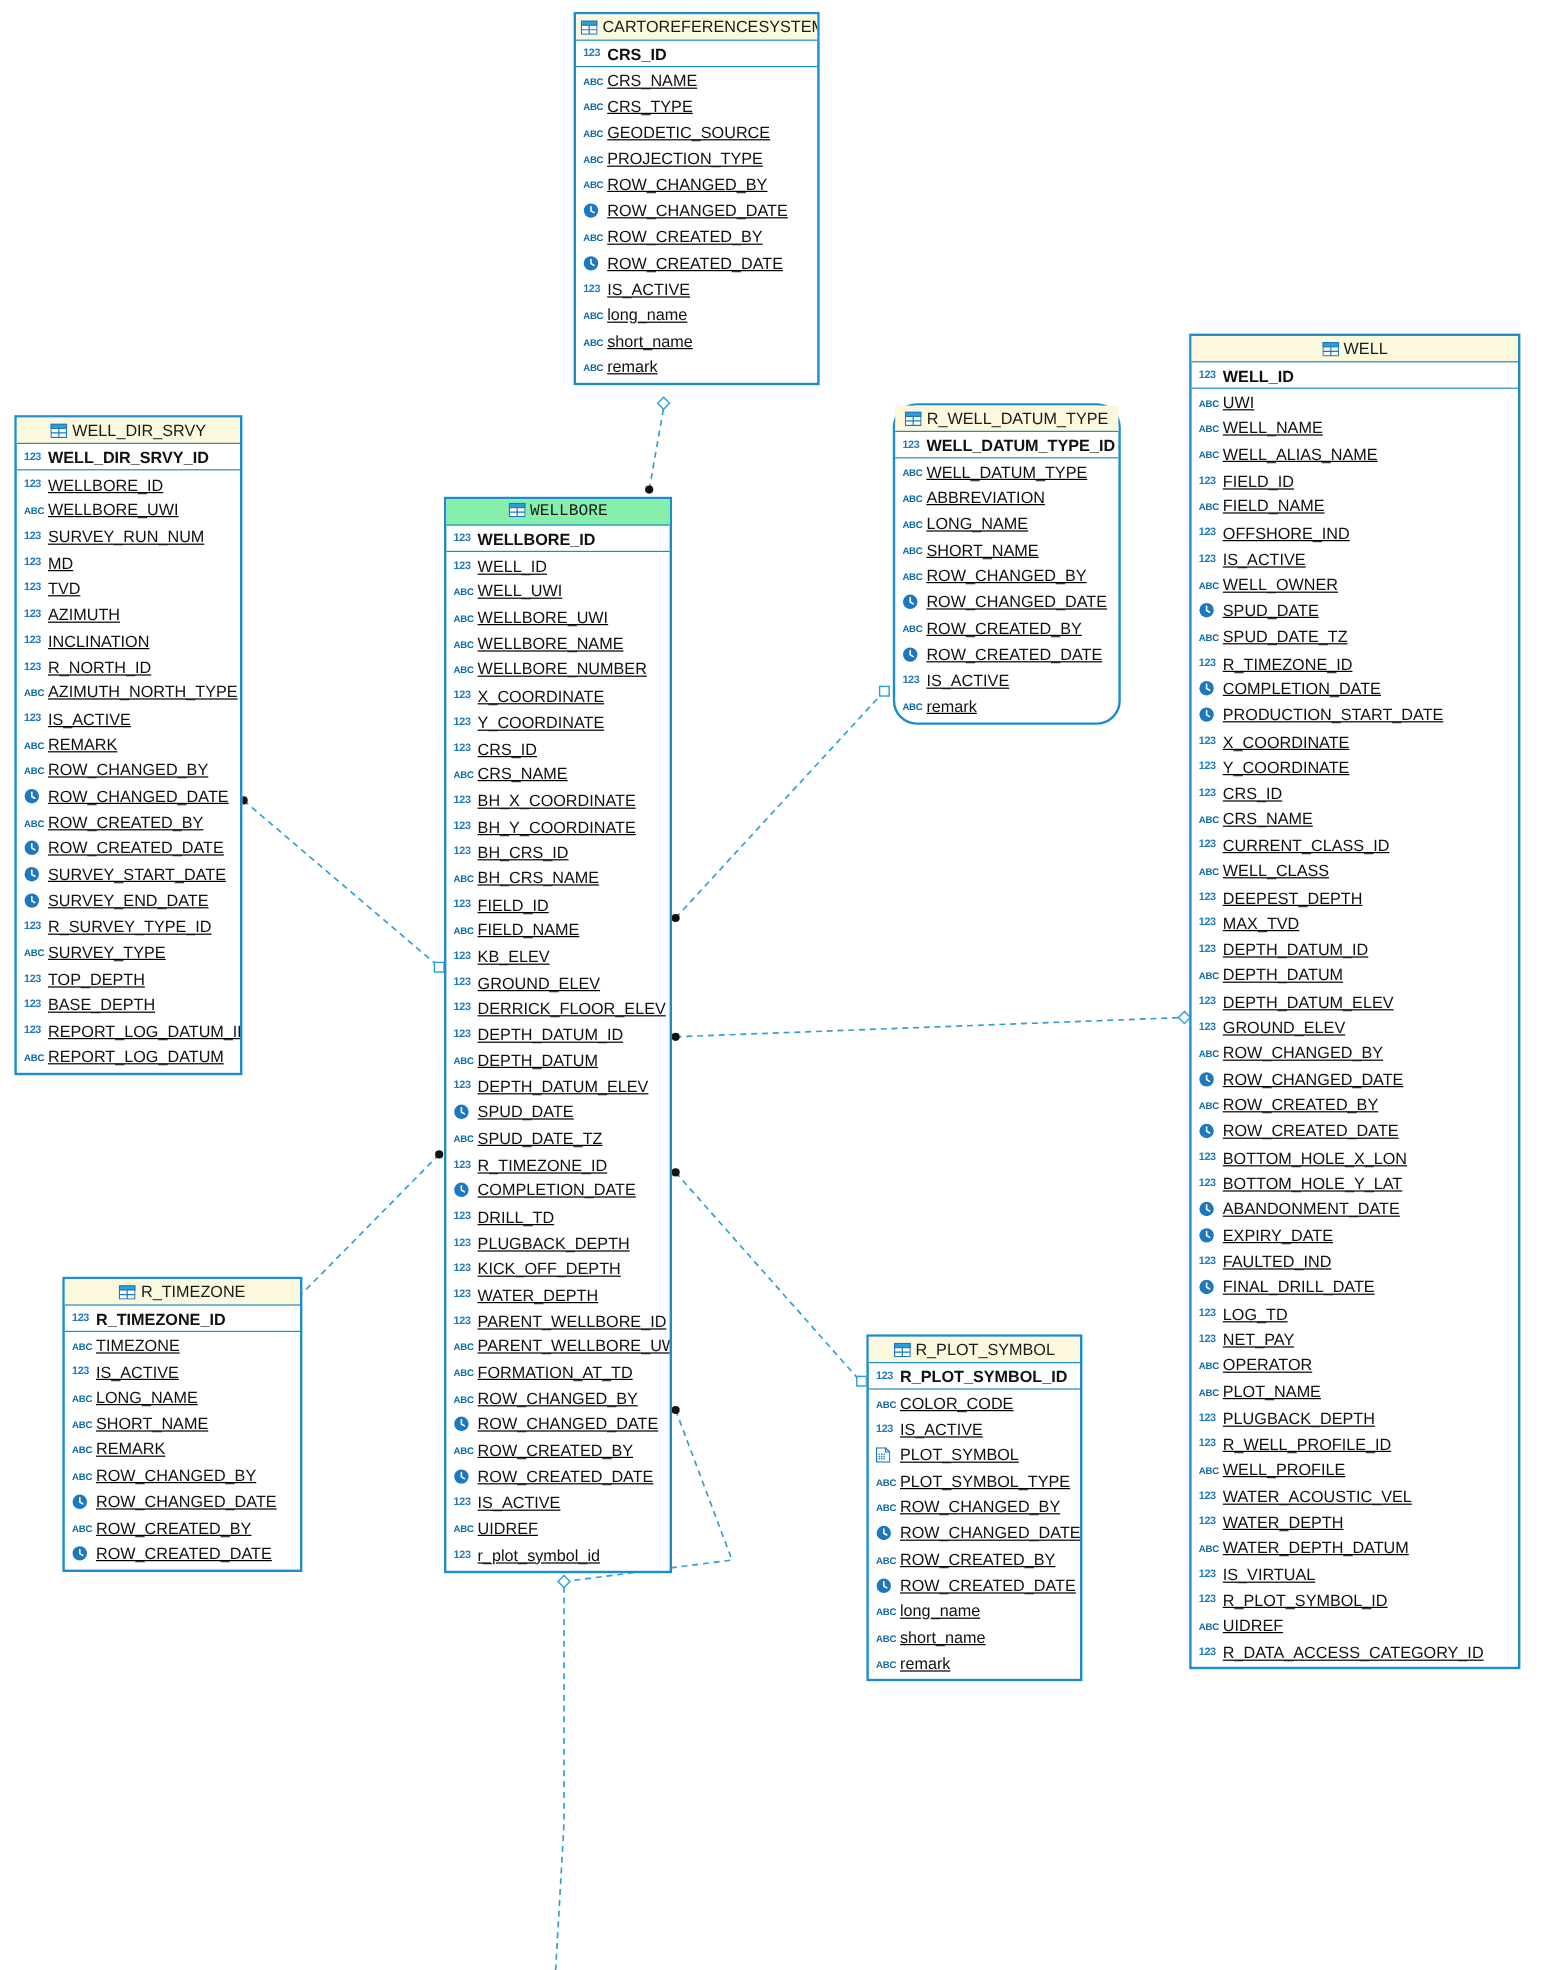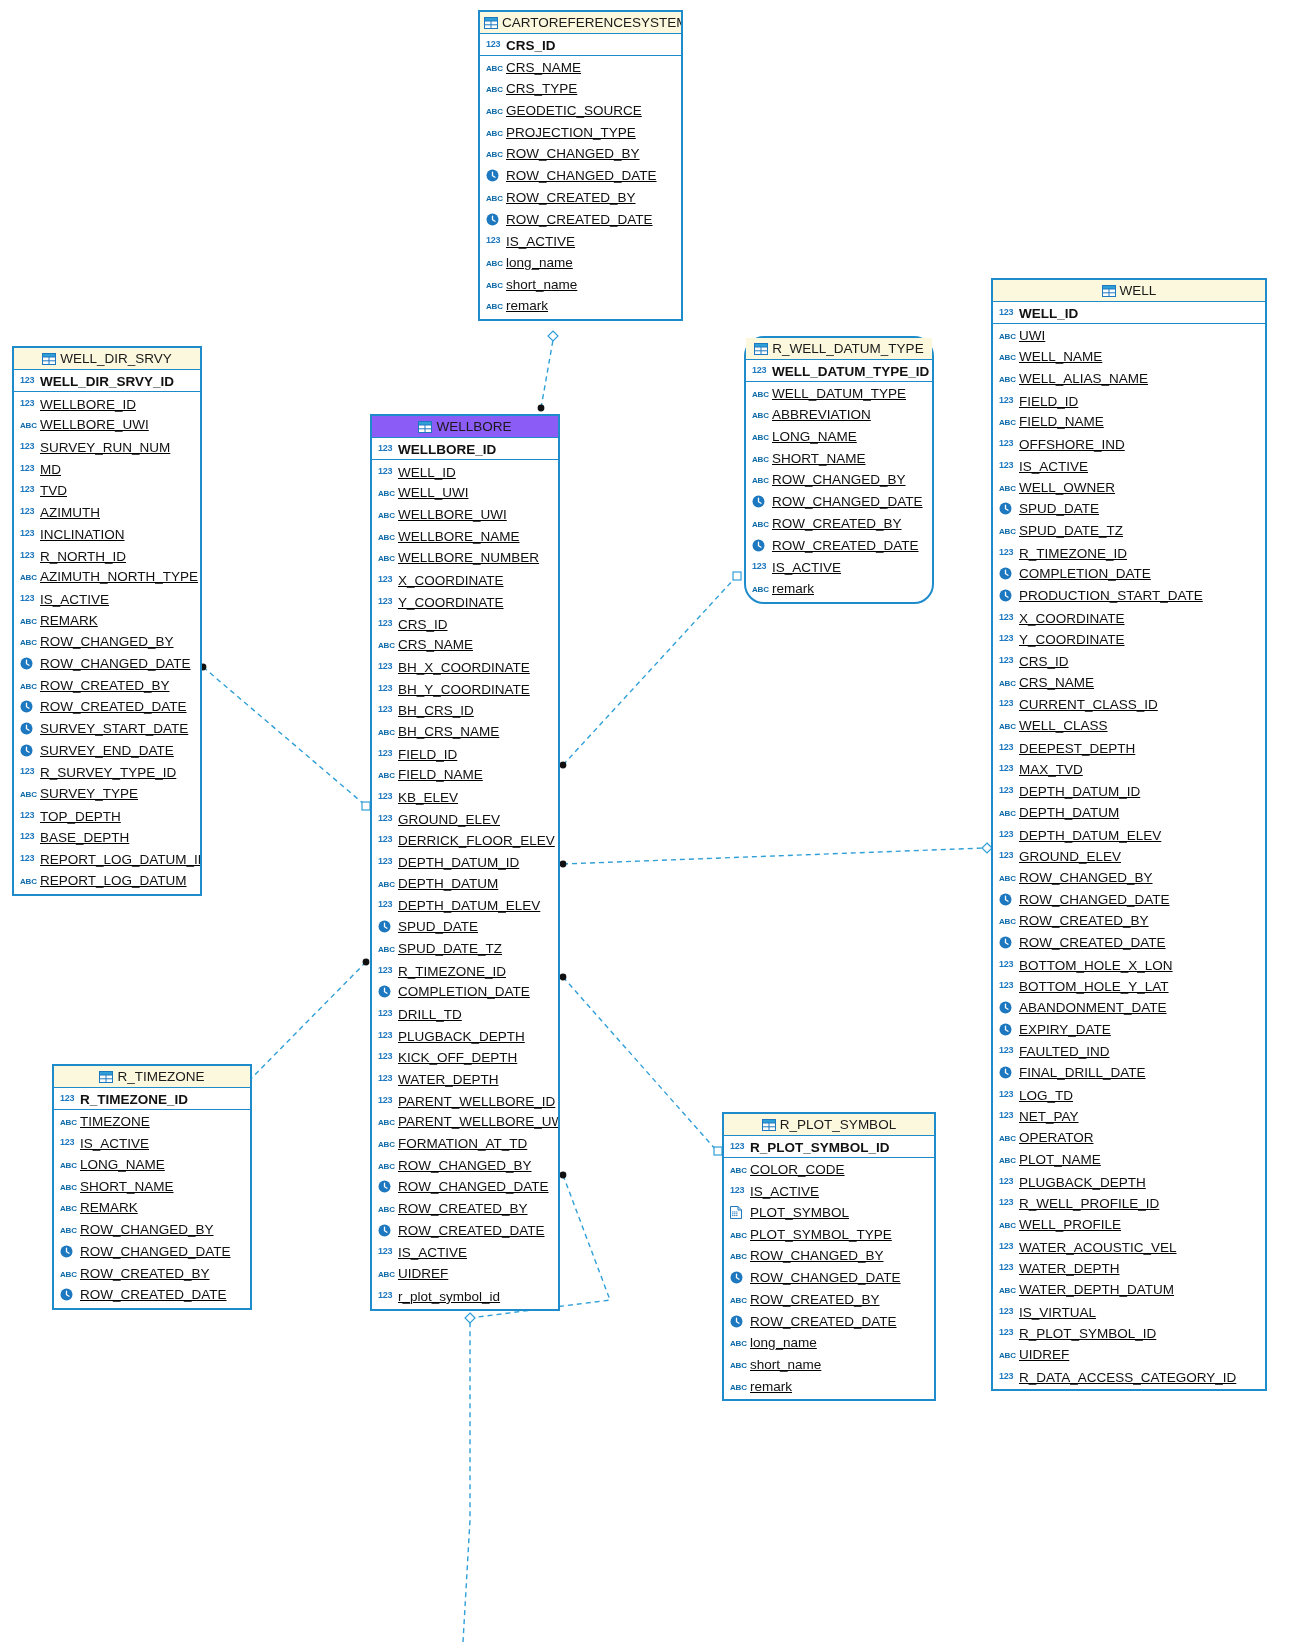--- a/index.html
+++ b/index.html
@@ -33,21 +33,22 @@
     height: 22px;
     line-height: 22px;
     text-align: center;
     font-size: 13.5px;
     color: #1a1a1a;
     white-space: nowrap;
     overflow: hidden;
     padding: 0 4px;
   }
   .entity.selected > .entity-header {
-    background: #8b5cf6;
+    background: #86efac;
+    font-family: Liberation Mono, monospace;
   }
   .entity-header .tbl-ico {
     display: inline-block;
     vertical-align: -2px;
     margin-right: 4px;
   }
   .pk-row {
     border-bottom: 1px solid #1e8ccb;
     font-weight: bold;
   }
@@ -382,21 +383,21 @@
                 <circle cx="6.5" cy="6.5" r="6" fill="#1e78bf"></circle>
                 <path d="M6.5 3.2 L6.5 6.7 L9 8.2" stroke="#ffffff" stroke-width="1.3" fill="none" stroke-linecap="round"></path>
               </svg></span><span class="colname">ROW_CHANGED_DATE</span></div>
           <div class="col-row"><span class="type-ico ico-abc">ABC</span><span class="colname">ROW_CREATED_BY</span></div>
           <div class="col-row"><span class="type-ico"><svg class="ico" width="13" height="13" viewBox="0 0 13 13">
                 <circle cx="6.5" cy="6.5" r="6" fill="#1e78bf"></circle>
                 <path d="M6.5 3.2 L6.5 6.7 L9 8.2" stroke="#ffffff" stroke-width="1.3" fill="none" stroke-linecap="round"></path>
               </svg></span><span class="colname">ROW_CREATED_DATE</span></div>
         </div>
       </div>
-      <div class="entity" style="left: 722px; top: 1112px; width: 214px;">
+      <div class="entity" style="left: 722px; top: 1112px; width: 180px;">
         <div class="entity-header"><span class="tbl-ico"><svg class="ico" width="14" height="12" viewBox="0 0 14 12">
               <rect x="0.5" y="0.5" width="13" height="11" fill="#ffffff" stroke="#1e78bf"></rect>
               <rect x="0.5" y="0.5" width="13" height="3.5" fill="#2f9fd8" stroke="#1e78bf"></rect>
               <line x1="7" y1="4" x2="7" y2="11.5" stroke="#1e78bf"></line>
               <line x1="0.5" y1="7.8" x2="13.5" y2="7.8" stroke="#1e78bf"></line>
             </svg></span><span>R_PLOT_SYMBOL</span></div>
         <div class="col-row pk-row"><span class="type-ico ico-num">123</span><span class="colname">R_PLOT_SYMBOL_ID</span></div>
         <div class="cols-body">
           <div class="col-row"><span class="type-ico ico-abc">ABC</span><span class="colname">COLOR_CODE</span></div>
           <div class="col-row"><span class="type-ico ico-num">123</span><span class="colname">IS_ACTIVE</span></div>

